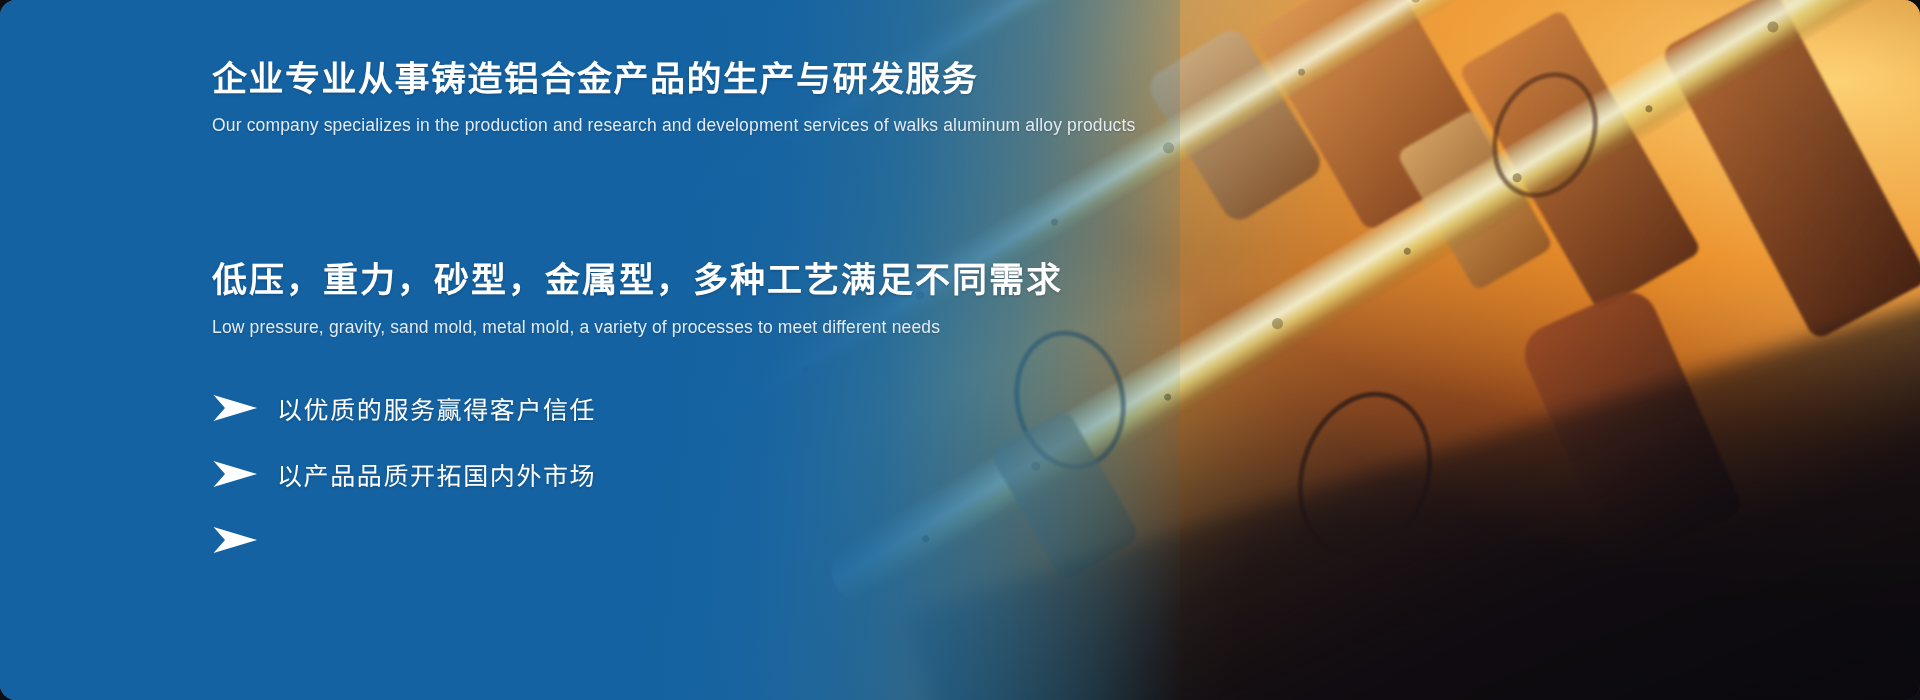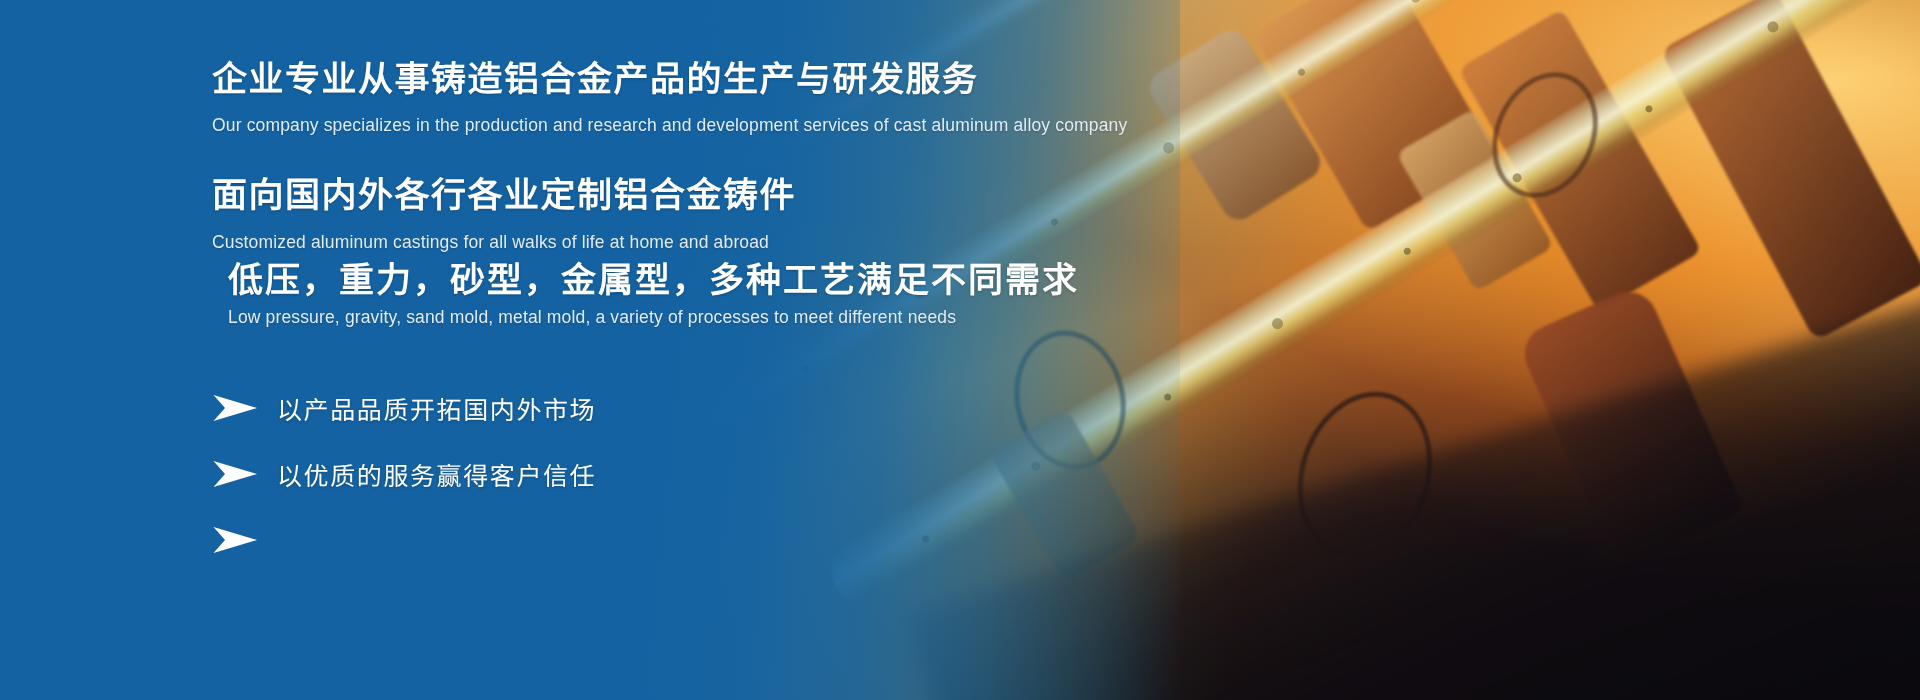--- a/index.html
+++ b/index.html
@@ -9,20 +9,21 @@
     background: #0d0d12;
   }
   #banner {
     position: relative;
     width: 1920px;
     height: 700px;
     overflow: hidden;
     font-family: "Liberation Sans", "DejaVu Sans", sans-serif;
     background: #1462a2;
     user-select: none;
+    border-radius: 16px;
   }
 
   
   .photo {
     position: absolute;
     inset: 0;
     overflow: hidden;
   }
   .photo-base {
     position: absolute;
@@ -209,23 +210,23 @@
     white-space: nowrap;
     text-shadow: 0 1px 2px rgba(0,0,0,0.20);
   }
 
   .block-1 { position: absolute; left: 0; top: 57px; }
   .block-1 .h-en { margin-top: 14px; }
 
   .block-2 { position: absolute; left: 0; top: 173px; }
   .block-2 .h-en { margin-top: 15px; }
 
-  .block-3 { position: absolute; left: 16px; top: 258px; }
+  .block-3 { position: absolute; left: 0; top: 258px; }
   .block-3 .h-cn { letter-spacing: 2px; }
-  .block-3 .h-en { margin-top: 5px; }
+  .block-3 .h-en { margin-top: 15px; }
 
   .bullets {
     position: absolute;
     left: 0;
     top: 385px;
     display: flex;
     flex-direction: column;
     gap: 21px;
   }
   .bullet {
@@ -281,49 +282,45 @@
     <div class="photo-teal"></div>
     <div class="photo-vignette"></div>
   </div>
 
   <div class="blue-panel"></div>
 
   <div class="content">
 
     <div class="block-1">
       <div class="h-cn">企业专业从事铸造铝合金产品的生产与研发服务</div>
-      <div class="h-en">Our company specializes in the production and research and development services of cast aluminum alloy company</div>
+      <div class="h-en">Our company specializes in the production and research and development services of walks aluminum alloy products</div>
     </div>
 
-    <div class="block-2">
-      <div class="h-cn">面向国内外各行各业定制铝合金铸件</div>
-      <div class="h-en">Customized aluminum castings for all walks of life at home and abroad</div>
-    </div>
 
     <div class="block-3">
       <div class="h-cn">低压，重力，砂型，金属型，多种工艺满足不同需求</div>
       <div class="h-en">Low pressure, gravity, sand mold, metal mold, a variety of processes to meet different needs</div>
     </div>
 
     <div class="bullets">
+
+      <div class="bullet">
+        <svg class="bullet-arrow" viewBox="0 0 46 28" aria-hidden="true">
+          <path d="M1.5 1 L45 14 L1.5 27 L13 14 Z" fill="#ffffff"></path>
+        </svg>
+        <span class="bullet-label">以优质的服务赢得客户信任</span>
+      </div>
 
       <div class="bullet">
         <svg class="bullet-arrow" viewBox="0 0 46 28" aria-hidden="true">
           <path d="M1.5 1 L45 14 L1.5 27 L13 14 Z" fill="#ffffff"></path>
         </svg>
         <span class="bullet-label">以产品品质开拓国内外市场</span>
       </div>
 
-      <div class="bullet">
-        <svg class="bullet-arrow" viewBox="0 0 46 28" aria-hidden="true">
-          <path d="M1.5 1 L45 14 L1.5 27 L13 14 Z" fill="#ffffff"></path>
-        </svg>
-        <span class="bullet-label">以优质的服务赢得客户信任</span>
-      </div>
-
 
       <div class="bullet">
         <svg class="bullet-arrow" viewBox="0 0 46 28" aria-hidden="true">
           <path d="M1.5 1 L45 14 L1.5 27 L13 14 Z" fill="#ffffff"></path>
         </svg>
       </div>
 
     </div>
   </div>
 </div>

